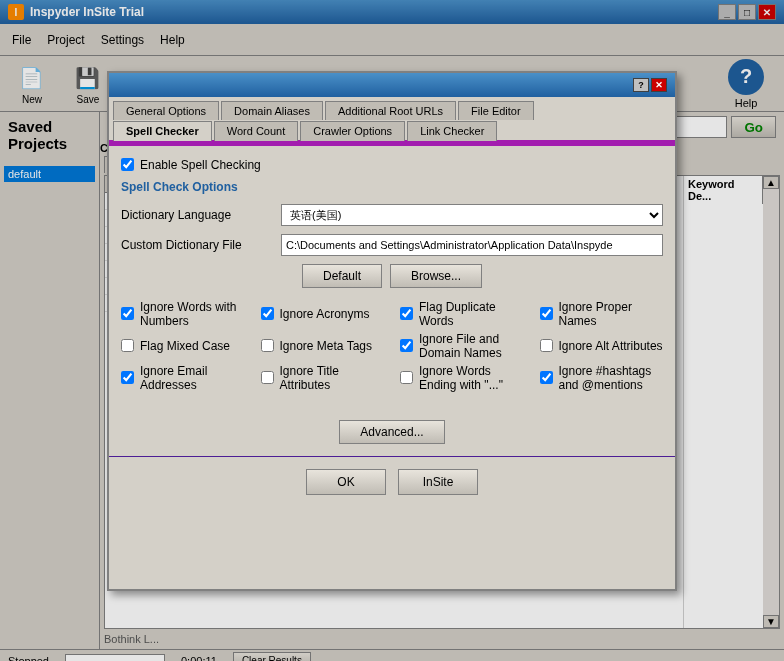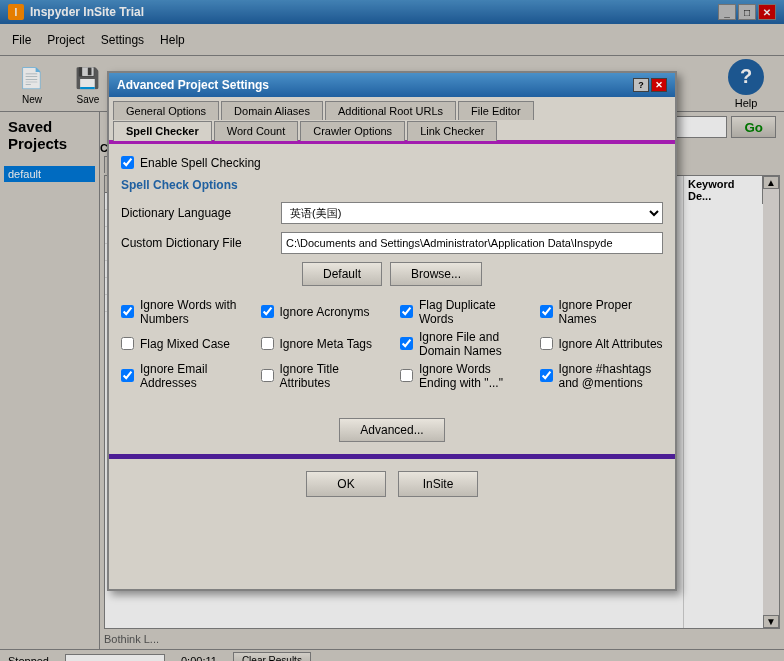--- a/index.html
+++ b/index.html
@@ -243,21 +243,21 @@
       background: #cc0000;
       color: white;
     }
 
     
     .dialog-tabs {
       display: flex;
       flex-wrap: wrap;
       background: #d4d0c8;
       padding: 4px 4px 0 4px;
-      border-bottom: 4px solid #a21caf;
+      border-bottom: 6px solid #a21caf;
     }
     .dialog-tab {
       padding: 3px 12px;
       background: #c0bcb4;
       border: 1px solid #808080;
       border-bottom: none;
       margin-right: 2px;
       margin-bottom: -1px;
       cursor: pointer;
       font-size: 11px;
@@ -360,21 +360,21 @@
       justify-content: center;
       margin-top: 8px;
     }
 
     
     .dialog-footer {
       display: flex;
       justify-content: center;
       gap: 12px;
       padding: 12px;
-      border-top: 5px solid #4c1d95;
+      border-top: 1px solid #4c1d95;
     }
     .dialog-btn {
       width: 80px;
       height: 26px;
       background: linear-gradient(to bottom, #e8e4dc, #c0bcb4);
       border: 1px solid #808080;
       cursor: pointer;
       font-size: 12px;
     }
 
@@ -553,21 +553,20 @@
   <span>Stopped</span>
   <div class="status-progress"></div>
   <span>0:00:11</span>
   <button class="std-btn" style="height:18px; padding:0 8px; font-size:10px;">Clear Results</button>
 </div>
 
 <div class="dialog-overlay">
   <div class="dialog">
 
     <div class="dialog-titlebar">
-      <span>Advanced Project Settings</span>
       <div class="dialog-title-controls">
         <div class="dialog-tb-btn">?</div>
         <div class="dialog-tb-btn dialog-close-btn">✕</div>
       </div>
     </div>
 
     <div class="dialog-tabs">
       <div class="tab-row-1">
         <div class="dialog-tab">General Options</div>
         <div class="dialog-tab">Domain Aliases</div>

